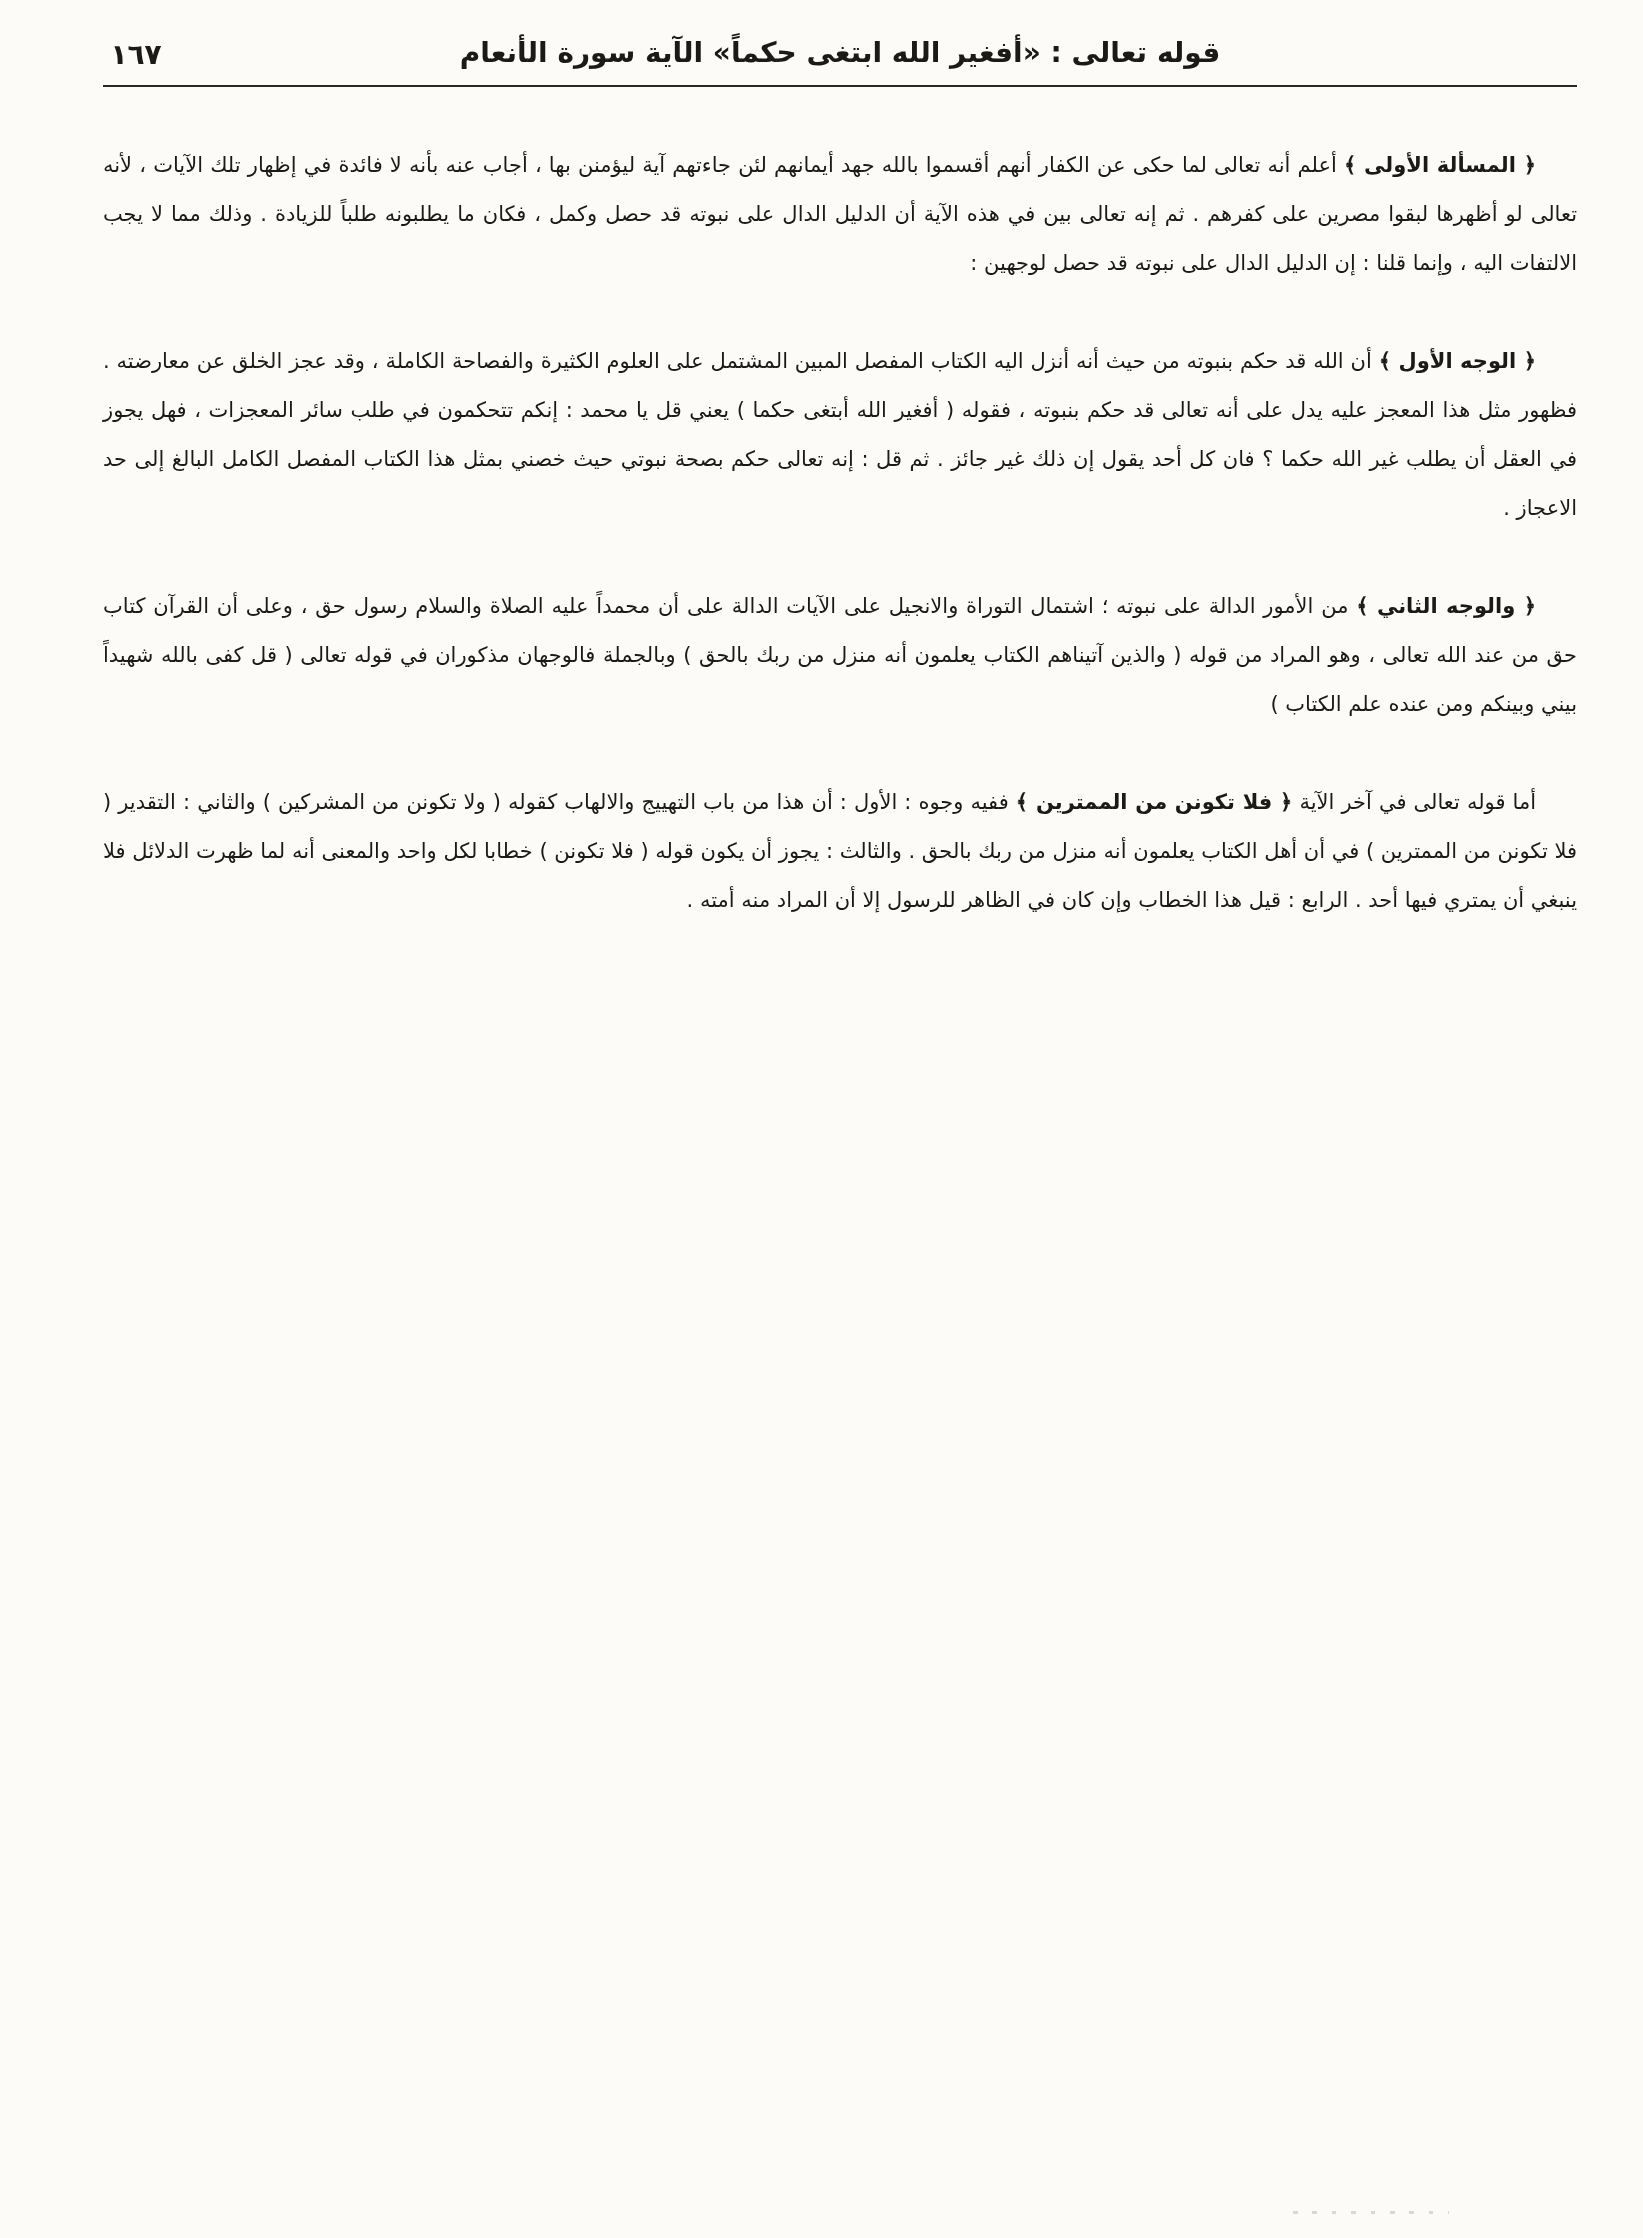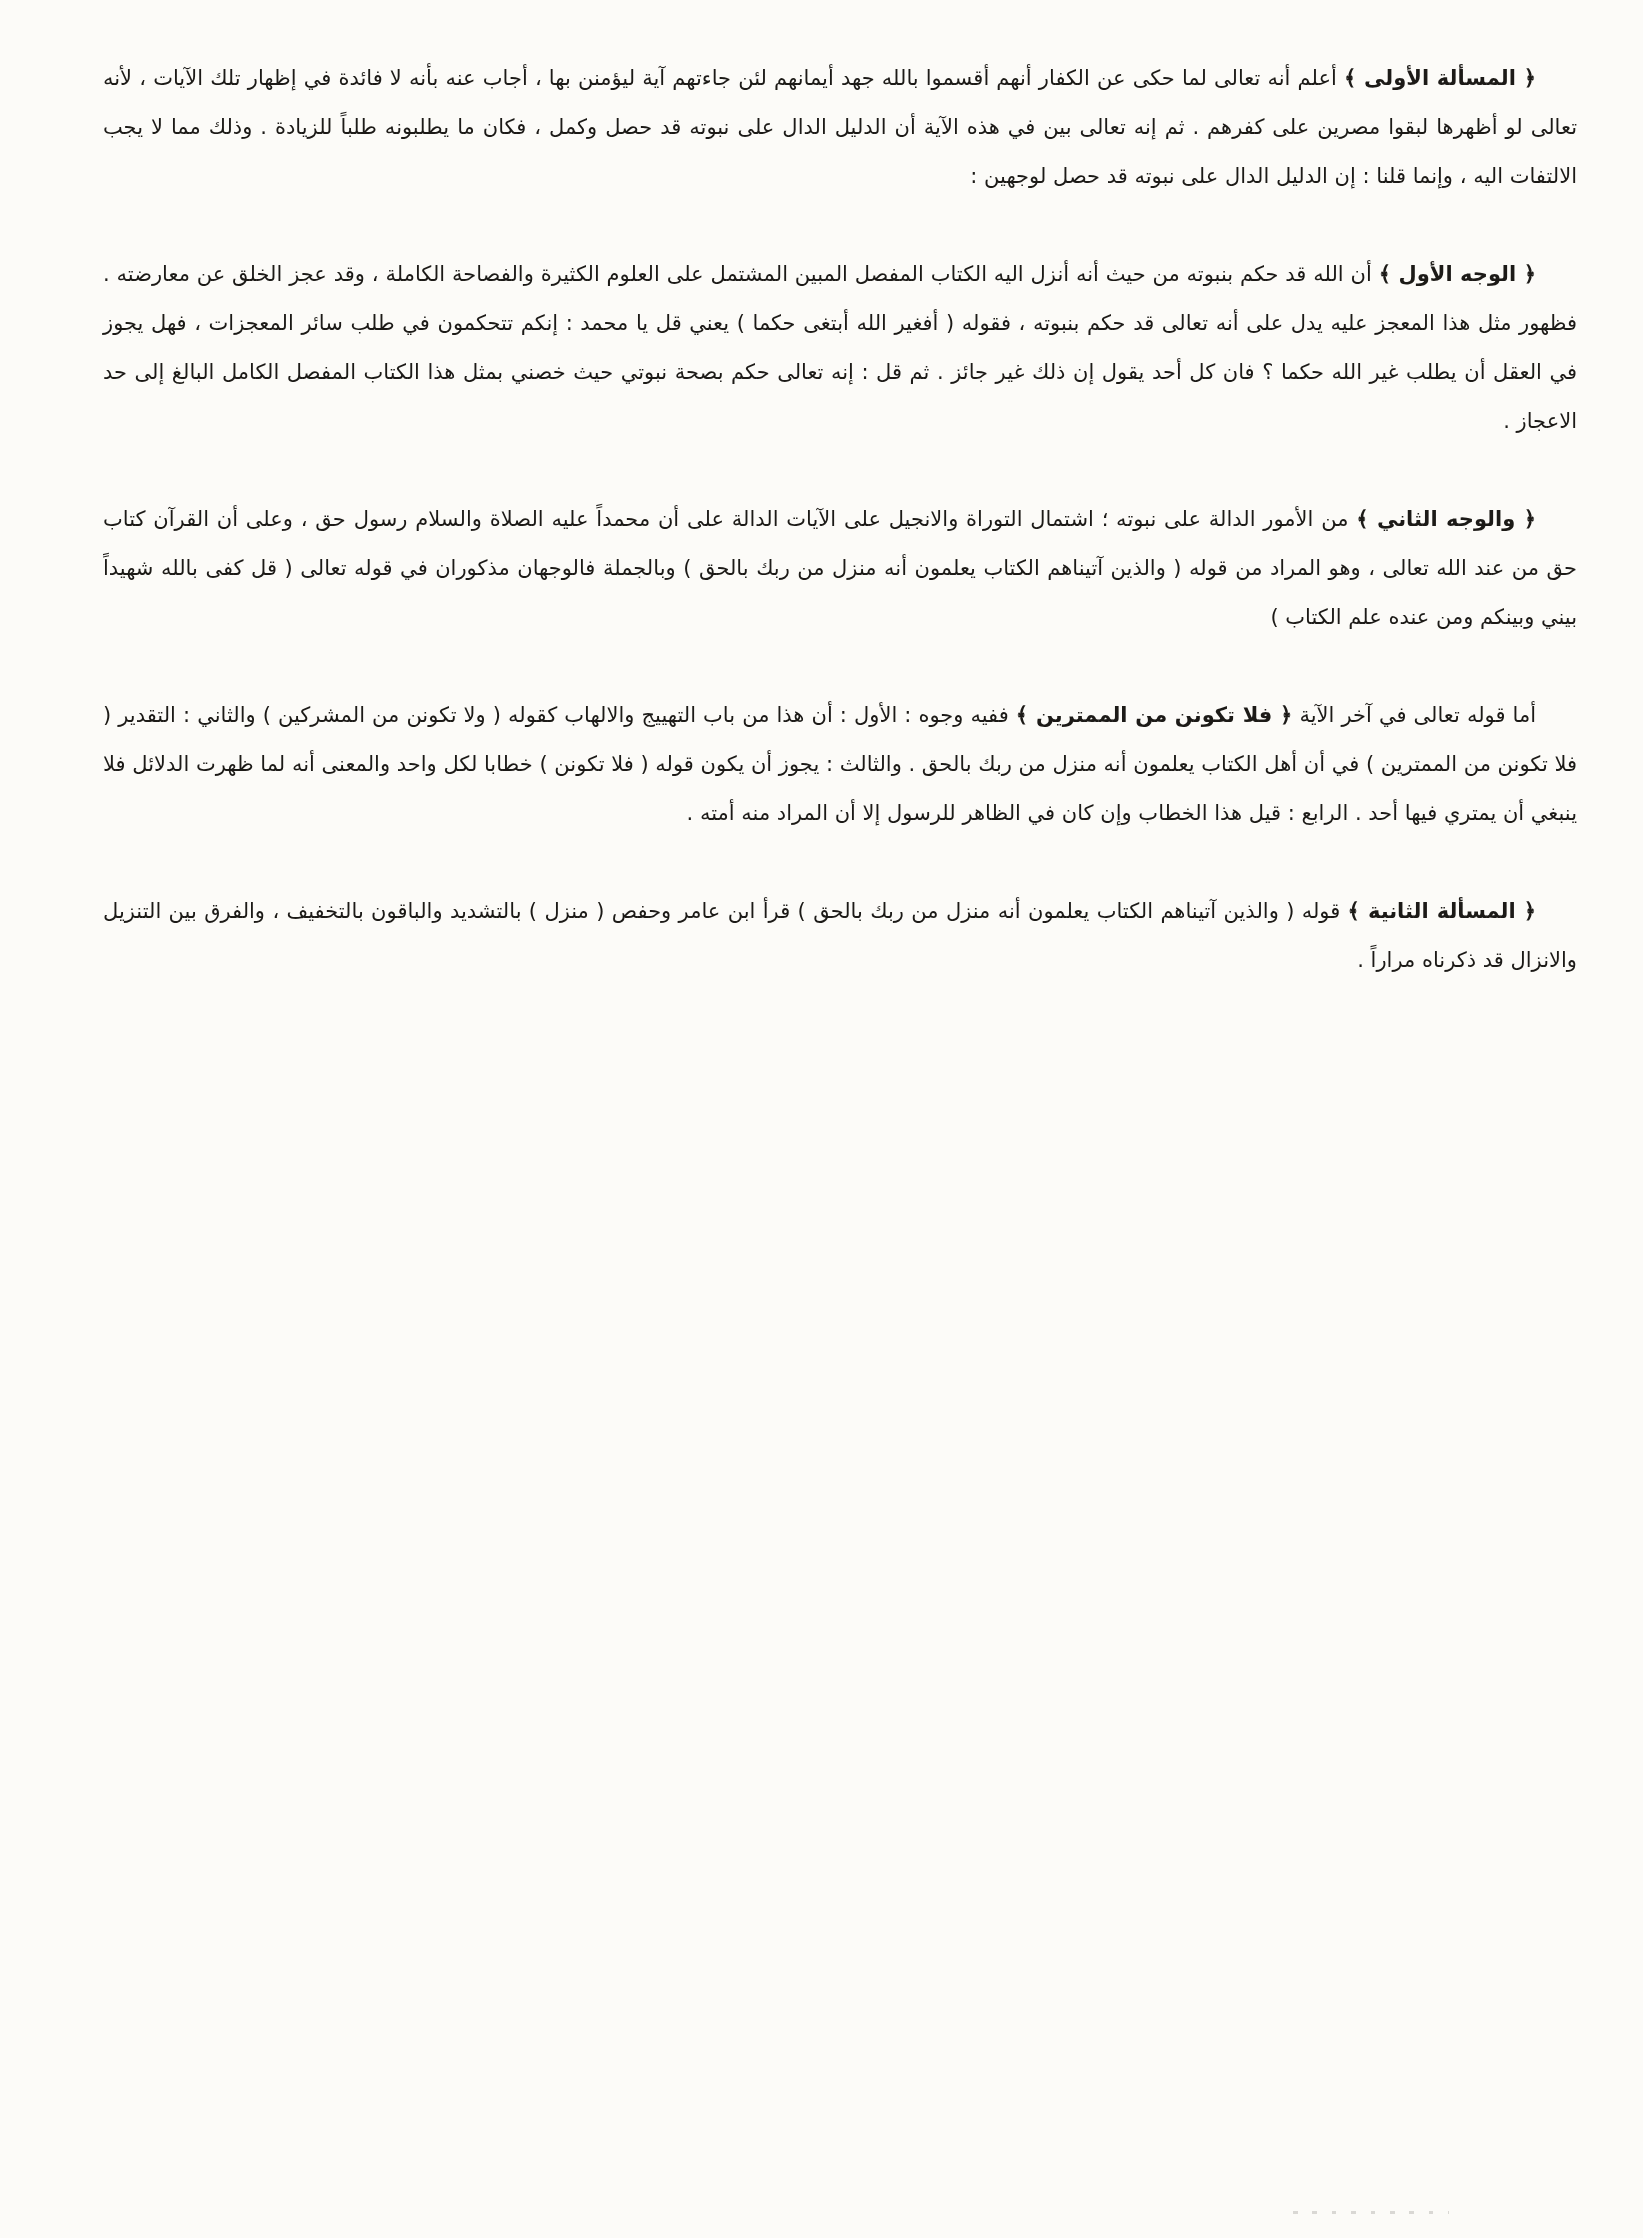--- a/index.html
+++ b/index.html
@@ -73,31 +73,34 @@
     height: 3px;
     background: repeating-linear-gradient(90deg,
         rgba(60,55,50,0.18) 0 4.5px, transparent 4.5px 19.4px);
   }
 </style>
 </head>
 <body>
 
 <div class="page">
 
+  <header class="page-header">
+    <span class="page-number">١٦٧</span>
+    <span class="header-title">قوله تعالى : «أفغير الله ابتغى حكماً» الآية سورة الأنعام</span>
+  </header>
 
   <main class="page-body">
 
     <p class="para"><span></span><span class="section-head">﴿ المسألة الأولى ﴾</span><span> أعلم أنه تعالى لما حكى عن الكفار أنهم أقسموا بالله جهد أيمانهم لئن جاءتهم آية ليؤمنن بها ، أجاب عنه بأنه لا فائدة في إظهار تلك الآيات ، لأنه تعالى لو أظهرها لبقوا مصرين على كفرهم . ثم إنه تعالى بين في هذه الآية أن الدليل الدال على نبوته قد حصل وكمل ، فكان ما يطلبونه طلباً للزيادة . وذلك مما لا يجب الالتفات اليه ، وإنما قلنا : إن الدليل الدال على نبوته قد حصل لوجهين :</span></p>
 
     <p class="para"><span></span><span class="section-head">﴿ الوجه الأول ﴾</span><span> أن الله قد حكم بنبوته من حيث أنه أنزل اليه الكتاب المفصل المبين المشتمل على العلوم الكثيرة والفصاحة الكاملة ، وقد عجز الخلق عن معارضته . فظهور مثل هذا المعجز عليه يدل على أنه تعالى قد حكم بنبوته ، فقوله ( أفغير الله أبتغى حكما ) يعني قل يا محمد : إنكم تتحكمون في طلب سائر المعجزات ، فهل يجوز في العقل أن يطلب غير الله حكما ؟ فان كل أحد يقول إن ذلك غير جائز . ثم قل : إنه تعالى حكم بصحة نبوتي حيث خصني بمثل هذا الكتاب المفصل الكامل البالغ إلى حد الاعجاز .</span></p>
 
     <p class="para"><span></span><span class="section-head">﴿ والوجه الثاني ﴾</span><span> من الأمور الدالة على نبوته ؛ اشتمال التوراة والانجيل على الآيات الدالة على أن محمداً عليه الصلاة والسلام رسول حق ، وعلى أن القرآن كتاب حق من عند الله تعالى ، وهو المراد من قوله ( والذين آتيناهم الكتاب يعلمون أنه منزل من ربك بالحق ) وبالجملة فالوجهان مذكوران في قوله تعالى ( قل كفى بالله شهيداً بيني وبينكم ومن عنده علم الكتاب )</span></p>
 
     <p class="para"><span>أما قوله تعالى في آخر الآية </span><span class="section-head">﴿ فلا تكونن من الممترين ﴾</span><span> ففيه وجوه : الأول : أن هذا من باب التهييج والالهاب كقوله ( ولا تكونن من المشركين ) والثاني : التقدير ( فلا تكونن من الممترين ) في أن أهل الكتاب يعلمون أنه منزل من ربك بالحق . والثالث : يجوز أن يكون قوله ( فلا تكونن ) خطابا لكل واحد والمعنى أنه لما ظهرت الدلائل فلا ينبغي أن يمتري فيها أحد . الرابع : قيل هذا الخطاب وإن كان في الظاهر للرسول إلا أن المراد منه أمته .</span></p>
 
-    <p class="para"><span></span><span class="section-head">﴿ المسألة الثانية ﴾</span><span> قوله ( والذين آتيناهم الكتاب يعلمون أنه منزل من ربك بالحق ) قرأ ابن عامر وحفص ( منزل ) بالتشديد والباقون بالتخفيف ، والفرق بين التنزيل والانزال قد ذكرناه مراراً .</span></p>
 
   </main>
 
   <div class="scan-speck"></div>
 
 </div>
 
 
 </body></html>

